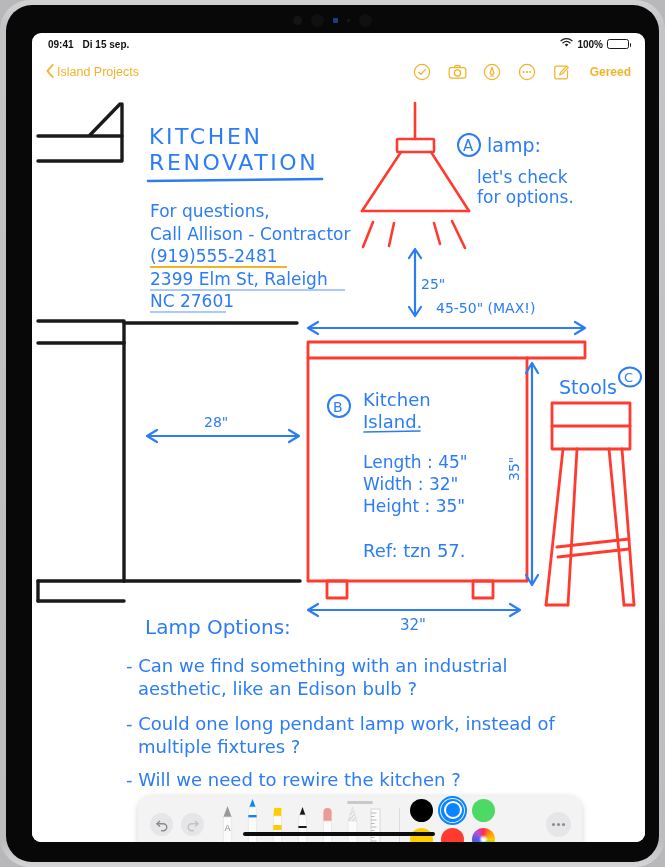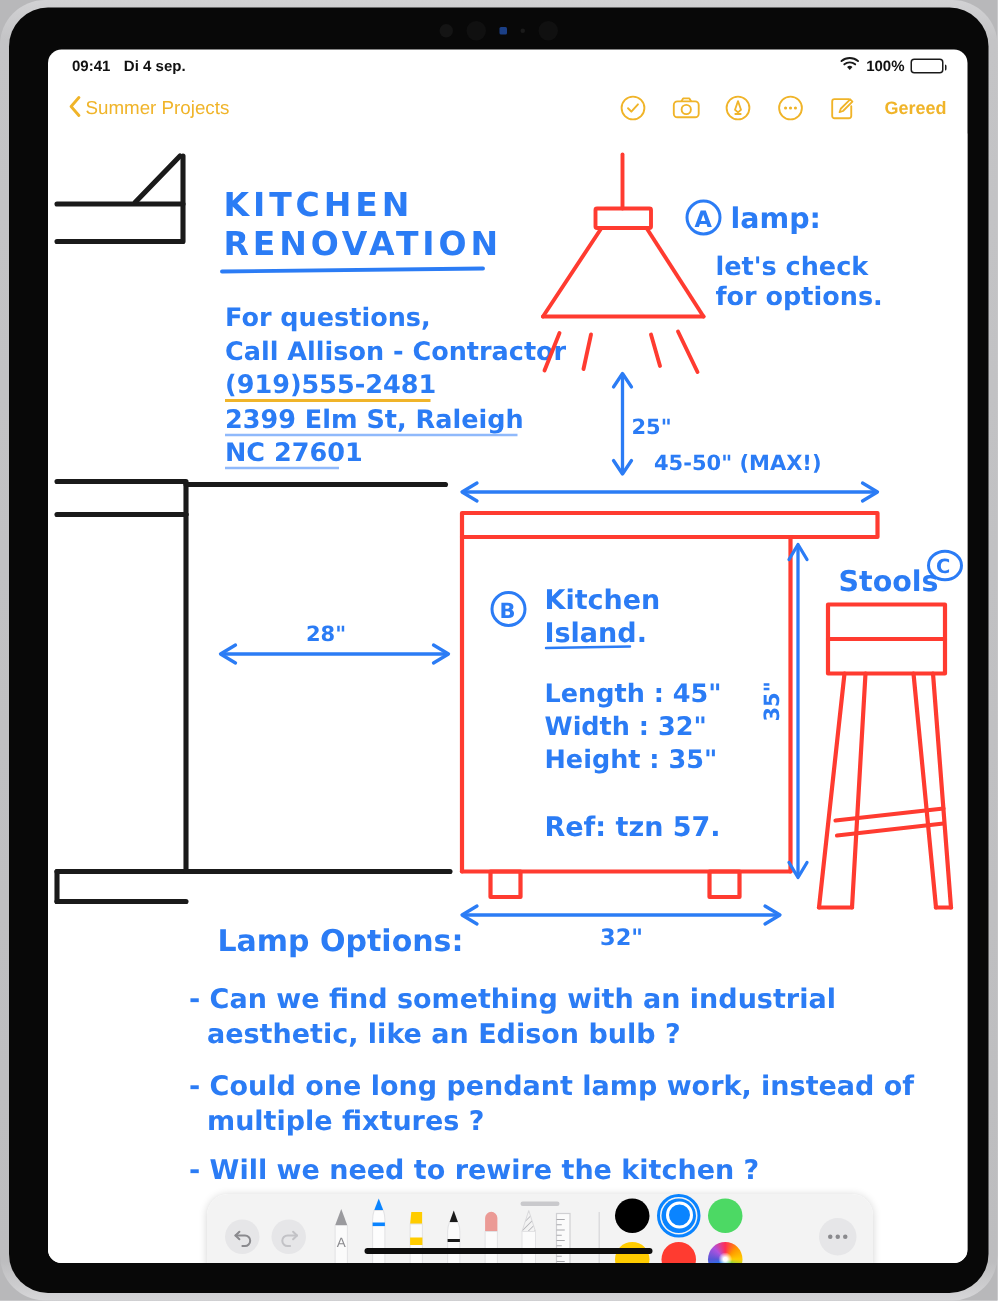--- a/index.html
+++ b/index.html
@@ -75,21 +75,20 @@
   #nav-tools { display: flex; align-items: center; gap: 17px; }
   .navicon { width: 18px; height: 18px; cursor: pointer; }
   .navicon svg { display: block; }
   #done-btn { color:#f0b429; font-size:12px; font-weight:600; cursor:pointer; margin-left:2px;}
 
   
   #canvas {
     position: absolute; left: 0; top: 56px;
     width: 613px; height: 753px;
     background: #ffffff;
-    font-weight: bold;
   }
   #canvas svg { display:block; position:absolute; left:0; top:0; }
 
   
   #palette {
     position: absolute; left: 106px; top: 763px;
     width: 444px; height: 57px;
     background: rgba(243,243,243,0.97);
     border-radius: 14px;
     box-shadow: 0 1px 6px rgba(0,0,0,0.18);
@@ -164,21 +163,21 @@
       <span class="sensor-dot blue"></span>
       <span class="sensor-dot tiny"></span>
       <span class="sensor-dot big"></span>
     </div>
 
     <div id="screen">
 
       <div id="statusbar">
         <div id="status-left">
           <span>09:41</span>
-          <span>Di 4 sep.</span>
+          <span>Di 15 sep.</span>
         </div>
         <div id="status-right">
           <span>
             <svg width="13" height="10" viewBox="0 0 13 10">
               <path d="M6.5 8.6 L4.7 6.6 A2.8 2.8 0 0 1 8.3 6.6 Z" fill="#1a1a1a"></path>
               <path d="M2.9 4.9 A5.6 5.6 0 0 1 10.1 4.9" stroke="#1a1a1a" stroke-width="1.3" fill="none" stroke-linecap="round"></path>
               <path d="M1 2.7 A8.6 8.6 0 0 1 12 2.7" stroke="#1a1a1a" stroke-width="1.3" fill="none" stroke-linecap="round"></path>
             </svg>
           </span>
           <span>100%</span>
@@ -188,21 +187,21 @@
         </div>
       </div>
 
       <div id="navbar">
         <div id="back-btn">
           <span>
             <svg width="8" height="14" viewBox="0 0 8 14">
               <path d="M6.6 1 L1.4 7 L6.6 13" stroke="#f0b429" stroke-width="1.9" fill="none" stroke-linecap="round" stroke-linejoin="round"></path>
             </svg>
           </span>
-          <span>Summer Projects</span>
+          <span>Island Projects</span>
         </div>
 
         <div id="nav-tools">
           <span class="navicon">
             <svg width="18" height="18" viewBox="0 0 18 18">
               <circle cx="9" cy="9" r="7.6" stroke="#f0b429" stroke-width="1.25" fill="none"></circle>
               <path d="M5.7 9.2 L7.9 11.4 L12.3 6.6" stroke="#f0b429" stroke-width="1.3" fill="none" stroke-linecap="round" stroke-linejoin="round"></path>
             </svg>
           </span>
           <span class="navicon">

